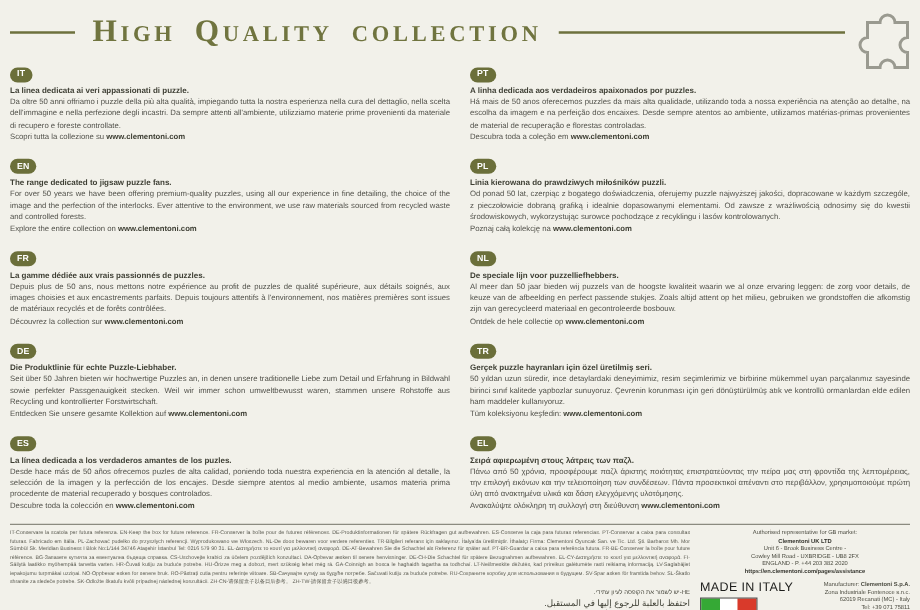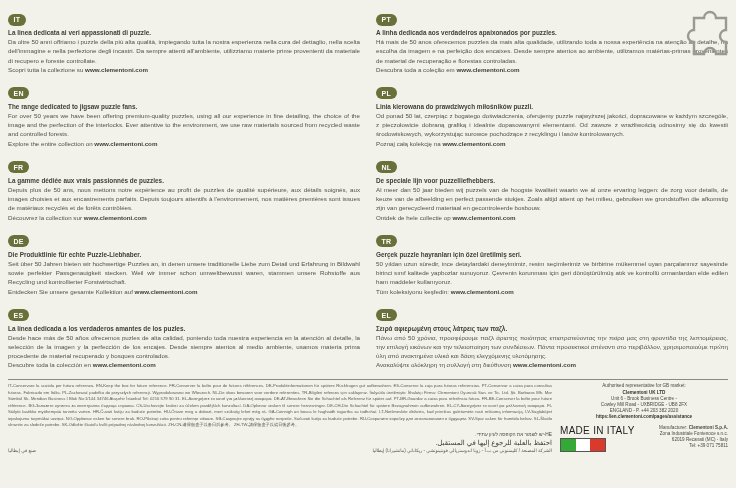--- a/index.html
+++ b/index.html
@@ -40,20 +40,25 @@
   .mii-text{font-weight:normal;font-size:10px;letter-spacing:.3px;color:#1d1d1b;}
   .flag{display:flex;width:44px;height:12px;margin-top:2px;border:0.5px solid #555;}
   .flag div{flex:1;}
   .manu{text-align:right;}
 </style>
 </head>
 <body>
 
 <div class="page">
 
+  <div class="header">
+    <div class="rule rule-left"></div>
+    <div class="coll-title">High Quality collection</div>
+    <div class="rule rule-right"></div>
+  </div>
   <svg class="puzzle-icon" width="48" height="52" viewBox="0 0 48 52">
     <path d="M10 14 h10 a6 6 0 1 1 12 0 h10 v12 a6 6 0 1 0 0 12 v12 h-10 a6 6 0 1 0 -12 0 h-10 v-12 a6 6 0 1 1 0 -12 z" fill="none" stroke="#9a9a90" stroke-width="2.4"></path>
   </svg>
 
   <div class="main">
     <div class="col">
 
       <div class="lang-block">
         <span class="badge">IT</span>
         <p class="lang-title">La linea dedicata ai veri appassionati di puzzle.</p>

